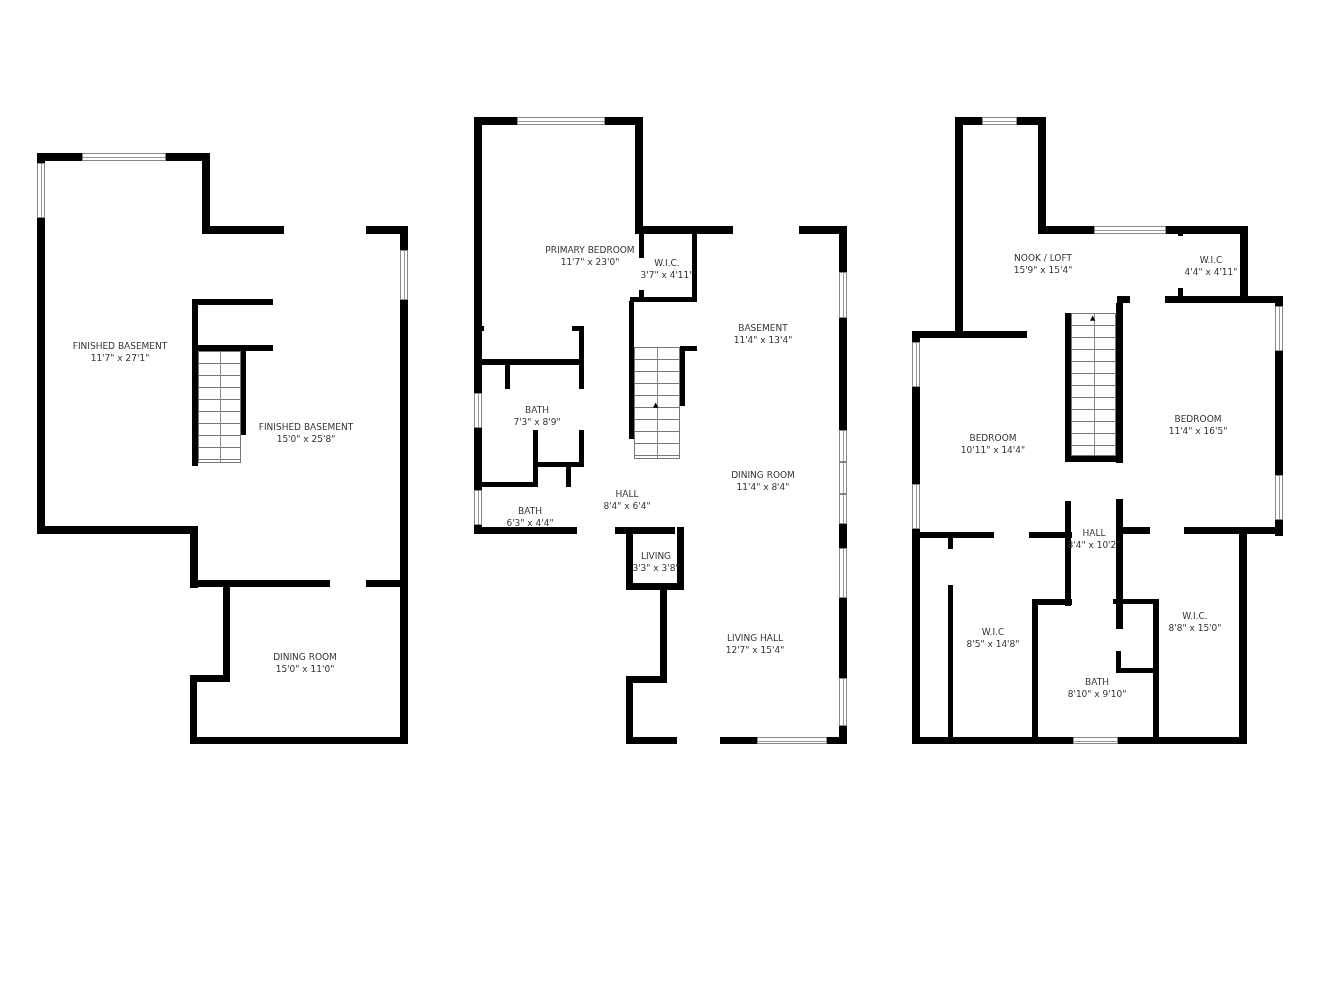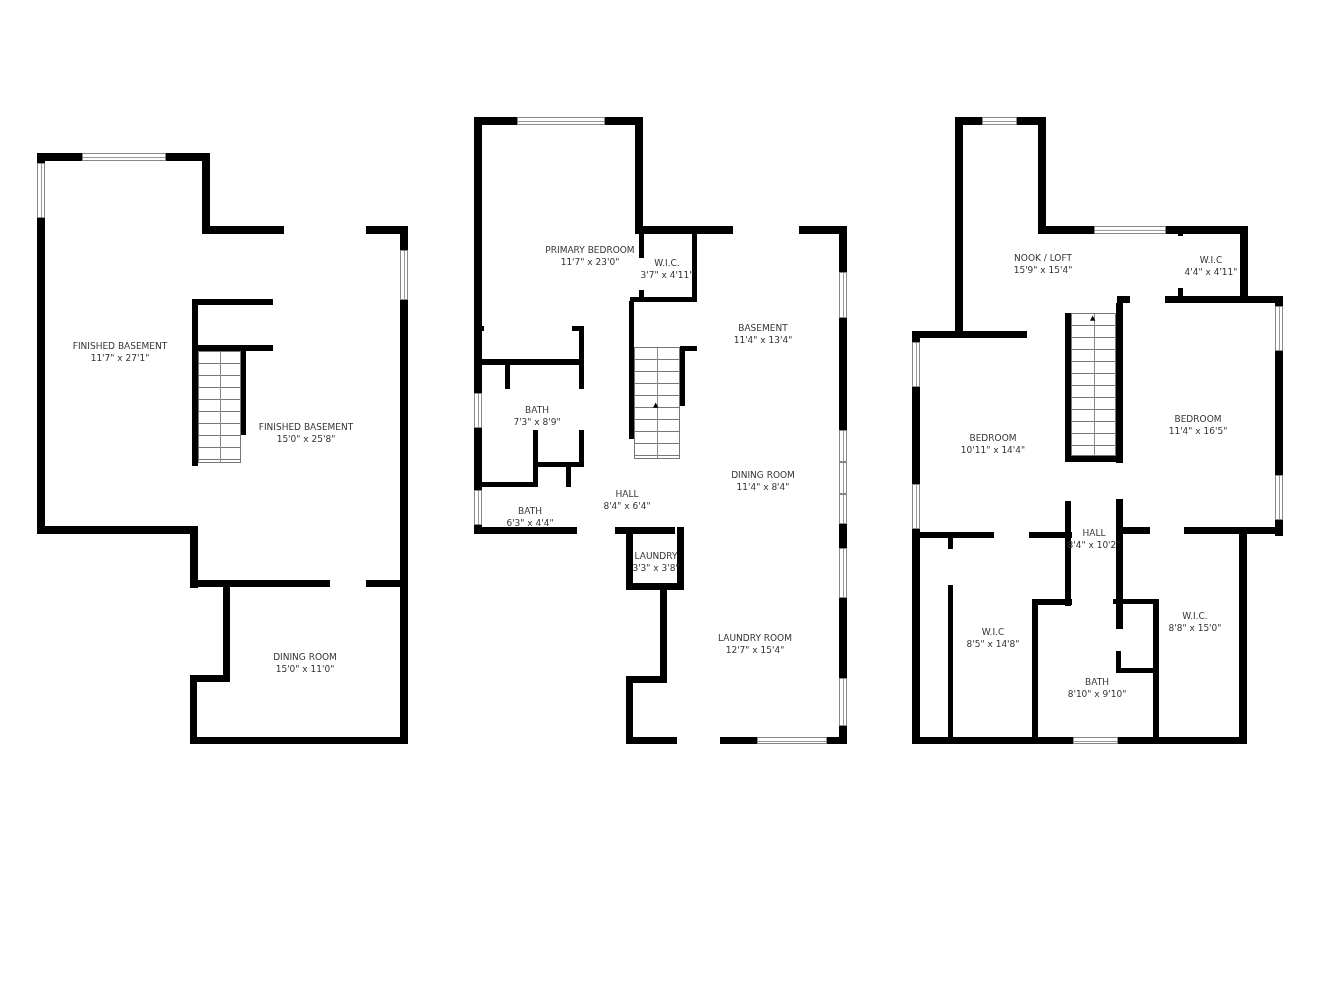--- a/index.html
+++ b/index.html
@@ -144,25 +144,25 @@
   </div>
   <div class="label" style="left:627px;top:488px;">
     <span>HALL</span>
     <span>8'4" x 6'4"</span>
   </div>
   <div class="label" style="left:530px;top:505px;">
     <span>BATH</span>
     <span>6'3" x 4'4"</span>
   </div>
   <div class="label" style="left:656px;top:550px;">
-    <span>LAUNDRY</span>
+    <span>LIVING</span>
     <span>3'3" x 3'8"</span>
   </div>
   <div class="label" style="left:755px;top:632px;">
-    <span>LAUNDRY ROOM</span>
+    <span>LIVING HALL</span>
     <span>12'7" x 15'4"</span>
   </div>
 </div>
 
 <div class="plan">
 
   <div class="w" style="left:955px;top:117px;width:91px;height:8px;"></div>
   <div class="win h" style="left:982px;top:117px;width:35px;height:8px;"></div>
   <div class="w" style="left:955px;top:117px;width:8px;height:218px;"></div>
   <div class="w" style="left:1038px;top:117px;width:8px;height:117px;"></div>

